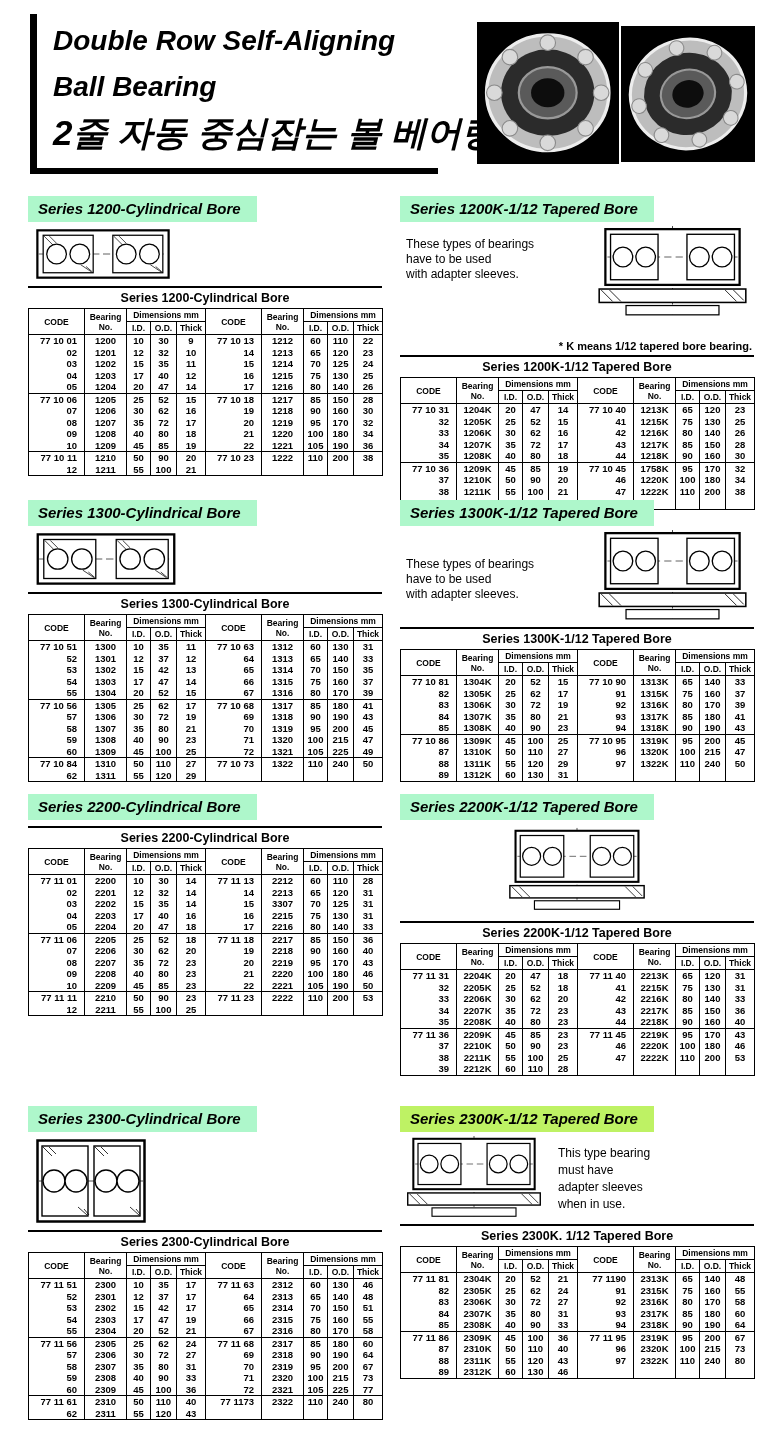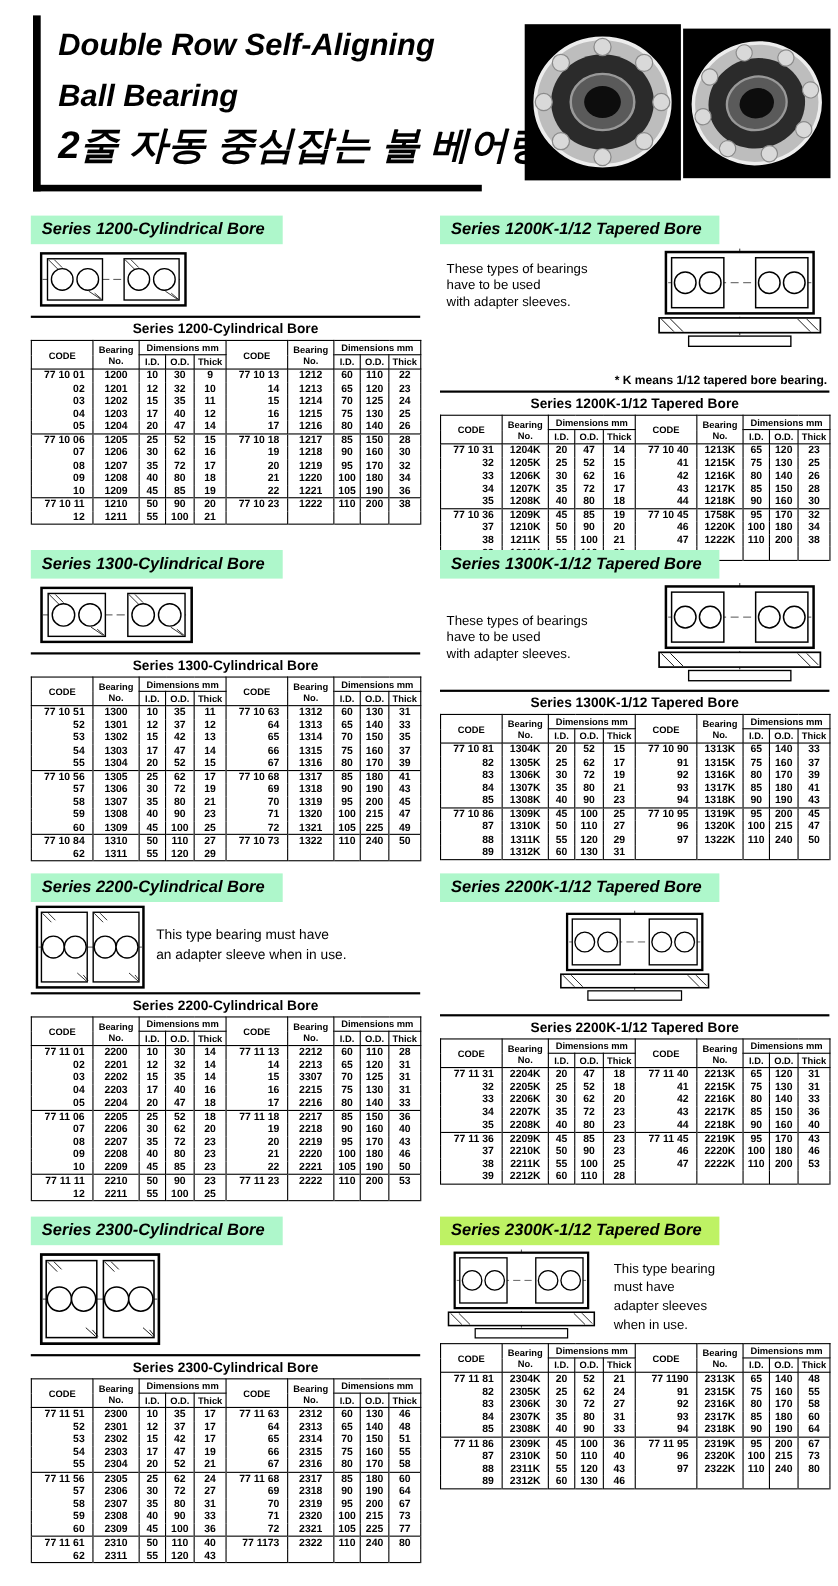--- a/index.html
+++ b/index.html
@@ -810,27 +810,20 @@
             <td class="c-num"></td>
             <td class="c-num"></td>
             <td class="c-num"></td>
           </tr>
         </tbody>
       </table>
   </div>
 
   <div class="section" id="sec-4">
     <div class="banner" style="background: rgb(174, 247, 203);">Series 2200-Cylindrical Bore</div>
-    <div class="pre-table" style="justify-content:flex-start;">
-      <svg class="diag" viewBox="0 0 110 84" width="100" height="76">
-          <use href="#xsec-tall" xlink:href="#xsec-tall"></use>
-        </svg>
-      <div class="note">This type bearing must have
-an adapter sleeve when in use.</div>
-    </div>
     <div class="table-title">Series 2200-Cylindrical Bore</div>
     <table class="cat">
         <colgroup>
           <col class="w-code">
           <col class="w-brg">
           <col class="w-id">
           <col class="w-od">
           <col class="w-th">
           <col class="w-code">
           <col class="w-brg">
@@ -1345,20 +1338,21 @@
     <div class="banner" style="background: #bef264;">Series 2300K-1/12 Tapered Bore</div>
     <div class="pre-table" style="justify-content:flex-start;">
       <svg class="diag" viewBox="0 0 150 92" width="140" height="86">
           <use href="#xsec-tap" xlink:href="#xsec-tap"></use>
         </svg>
       <div class="note">This type bearing
 must  have
 adapter sleeves
 when in use.</div>
     </div>
+    <div class="table-title">Series 2300K. 1/12 Tapered Bore</div>
     <table class="cat">
         <colgroup>
           <col class="w-code">
           <col class="w-brg">
           <col class="w-id">
           <col class="w-od">
           <col class="w-th">
           <col class="w-code">
           <col class="w-brg">
           <col class="w-id">

